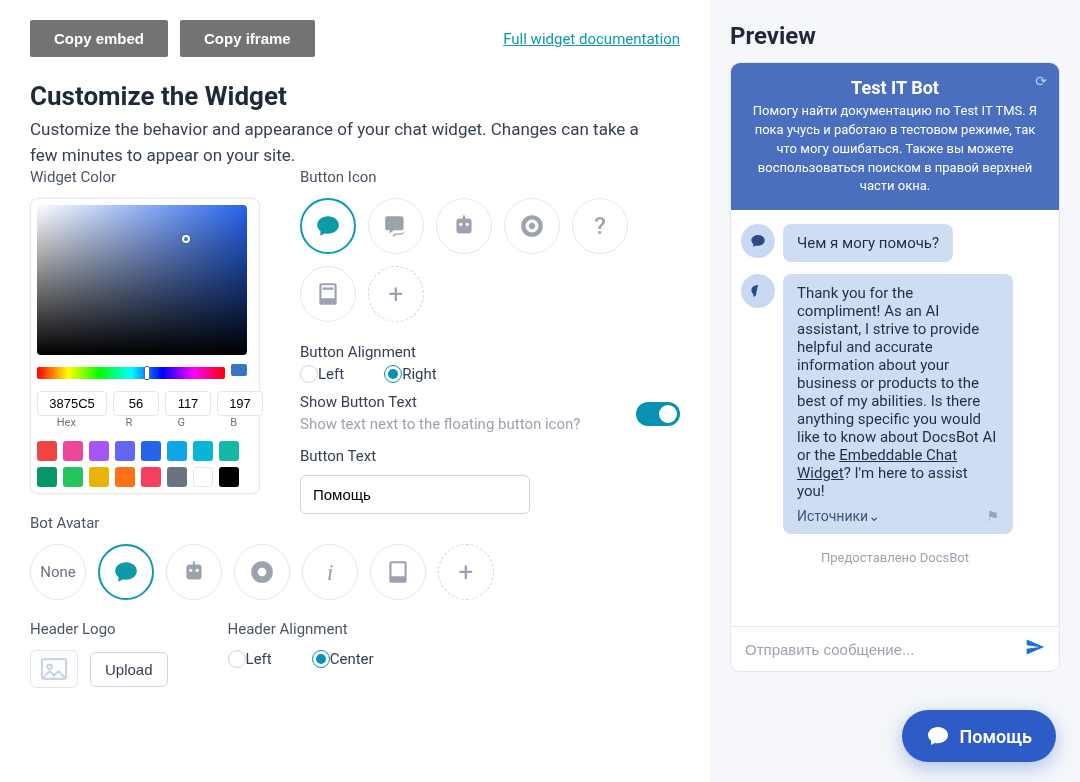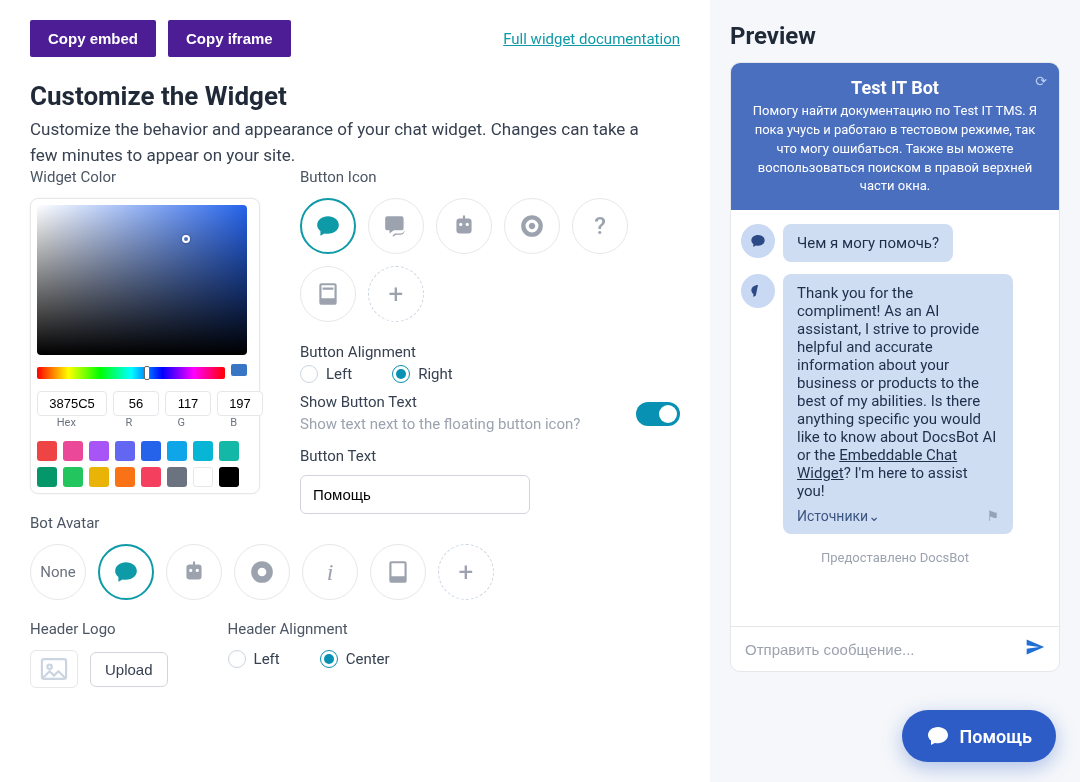--- a/index.html
+++ b/index.html
@@ -2,21 +2,21 @@
 <html><head>
 <meta charset="utf-8">
 <style>
 * { box-sizing: border-box; margin: 0; padding: 0; }
 body { font-family: -apple-system, BlinkMacSystemFont, "Segoe UI", Roboto, sans-serif; background: #f5f7fa; color: #1f2937; }
 .page { display: flex; width: 1080px; height: 782px; overflow: hidden; }
 .left { flex: 1; background: #fff; padding: 20px 30px; overflow-y:auto; }
 .right { width: 370px; padding: 10px 20px; }
 
 .top-buttons { display: flex; align-items: center; gap: 12px; margin-bottom: 24px; }
-.btn-teal { background: #4c1d95; color: #fff; border: none; padding: 10px 18px; border-radius: 2px; font-size: 15px; font-weight: 600; cursor: pointer; }
+.btn-teal { background: #737373; color: #fff; border: none; padding: 10px 24px; border-radius: 2px; font-size: 15px; font-weight: 600; cursor: pointer; }
 .doc-link { margin-left: auto; color: #0e9aa7; text-decoration: underline; font-size: 15px; cursor: pointer; }
 
 h2 { font-size: 26px; font-weight: 700; margin-bottom: 6px; color: #1f2937; }
 .subtitle { font-size: 17px; color: #374151; line-height: 1.5; max-width: 620px;}
 
 .columns { display: flex; gap: 40px; }
 .col-left { width: 230px; }
 .col-right { flex: 1; }
 
 .label { font-size: 15px; color: #4b5563; margin-bottom: 12px; display:block; }
@@ -40,21 +40,21 @@
 .swatch { width:20px; height:20px; border-radius:3px; cursor:pointer;}
 
 .icon-row { display:flex; gap:12px; flex-wrap:wrap; margin-bottom: 20px;}
 .icon-btn { width:56px; height:56px; border-radius:50%; border:1px solid #e5e7eb; display:flex; align-items:center; justify-content:center; cursor:pointer; color:#9ca3af; background:#fff;}
 .icon-btn.selected { border:2px solid #0e9aa7; color:#0e9aa7;}
 .icon-btn.dashed { border:1.5px dashed #cbd5e1; }
 .icon-btn svg { width:26px; height:26px; fill:currentColor;}
 .icon-btn.text { font-size:15px; color:#6b7280; border:1px solid #e5e7eb;}
 
 .radios { display:flex; gap:40px; align-items:center; margin-top:4px; margin-bottom:10px;}
-.radio { display:flex; align-items:center; gap:8px; cursor:pointer; font-size:15px; color:#374151;text-align:right;}
+.radio { display:flex; align-items:center; gap:0; cursor:pointer; font-size:15px; color:#374151;text-align:right;}
 .radio .dot { width:18px; height:18px; border-radius:50%; border:1.5px solid #cbd5e1; display:flex; align-items:center; justify-content:center;}
 .radio.checked .dot { border-color:#0891b2;}
 .radio.checked .dot::after { content:""; width:10px; height:10px; background:#0891b2; border-radius:50%;}
 
 .toggle-row { display:flex; justify-content:space-between; align-items:center;}
 .toggle { width:44px; height:24px; border-radius:12px; background:#0891b2; position:relative; cursor:pointer;}
 .toggle::after { content:""; position:absolute; width:18px; height:18px; background:#fff; border-radius:50%; top:3px; right:3px;}
 
 .text-input { width:230px; padding:10px 12px; border:1px solid #d1d5db; border-radius:6px; font-size:15px; margin-top:6px;}
 

